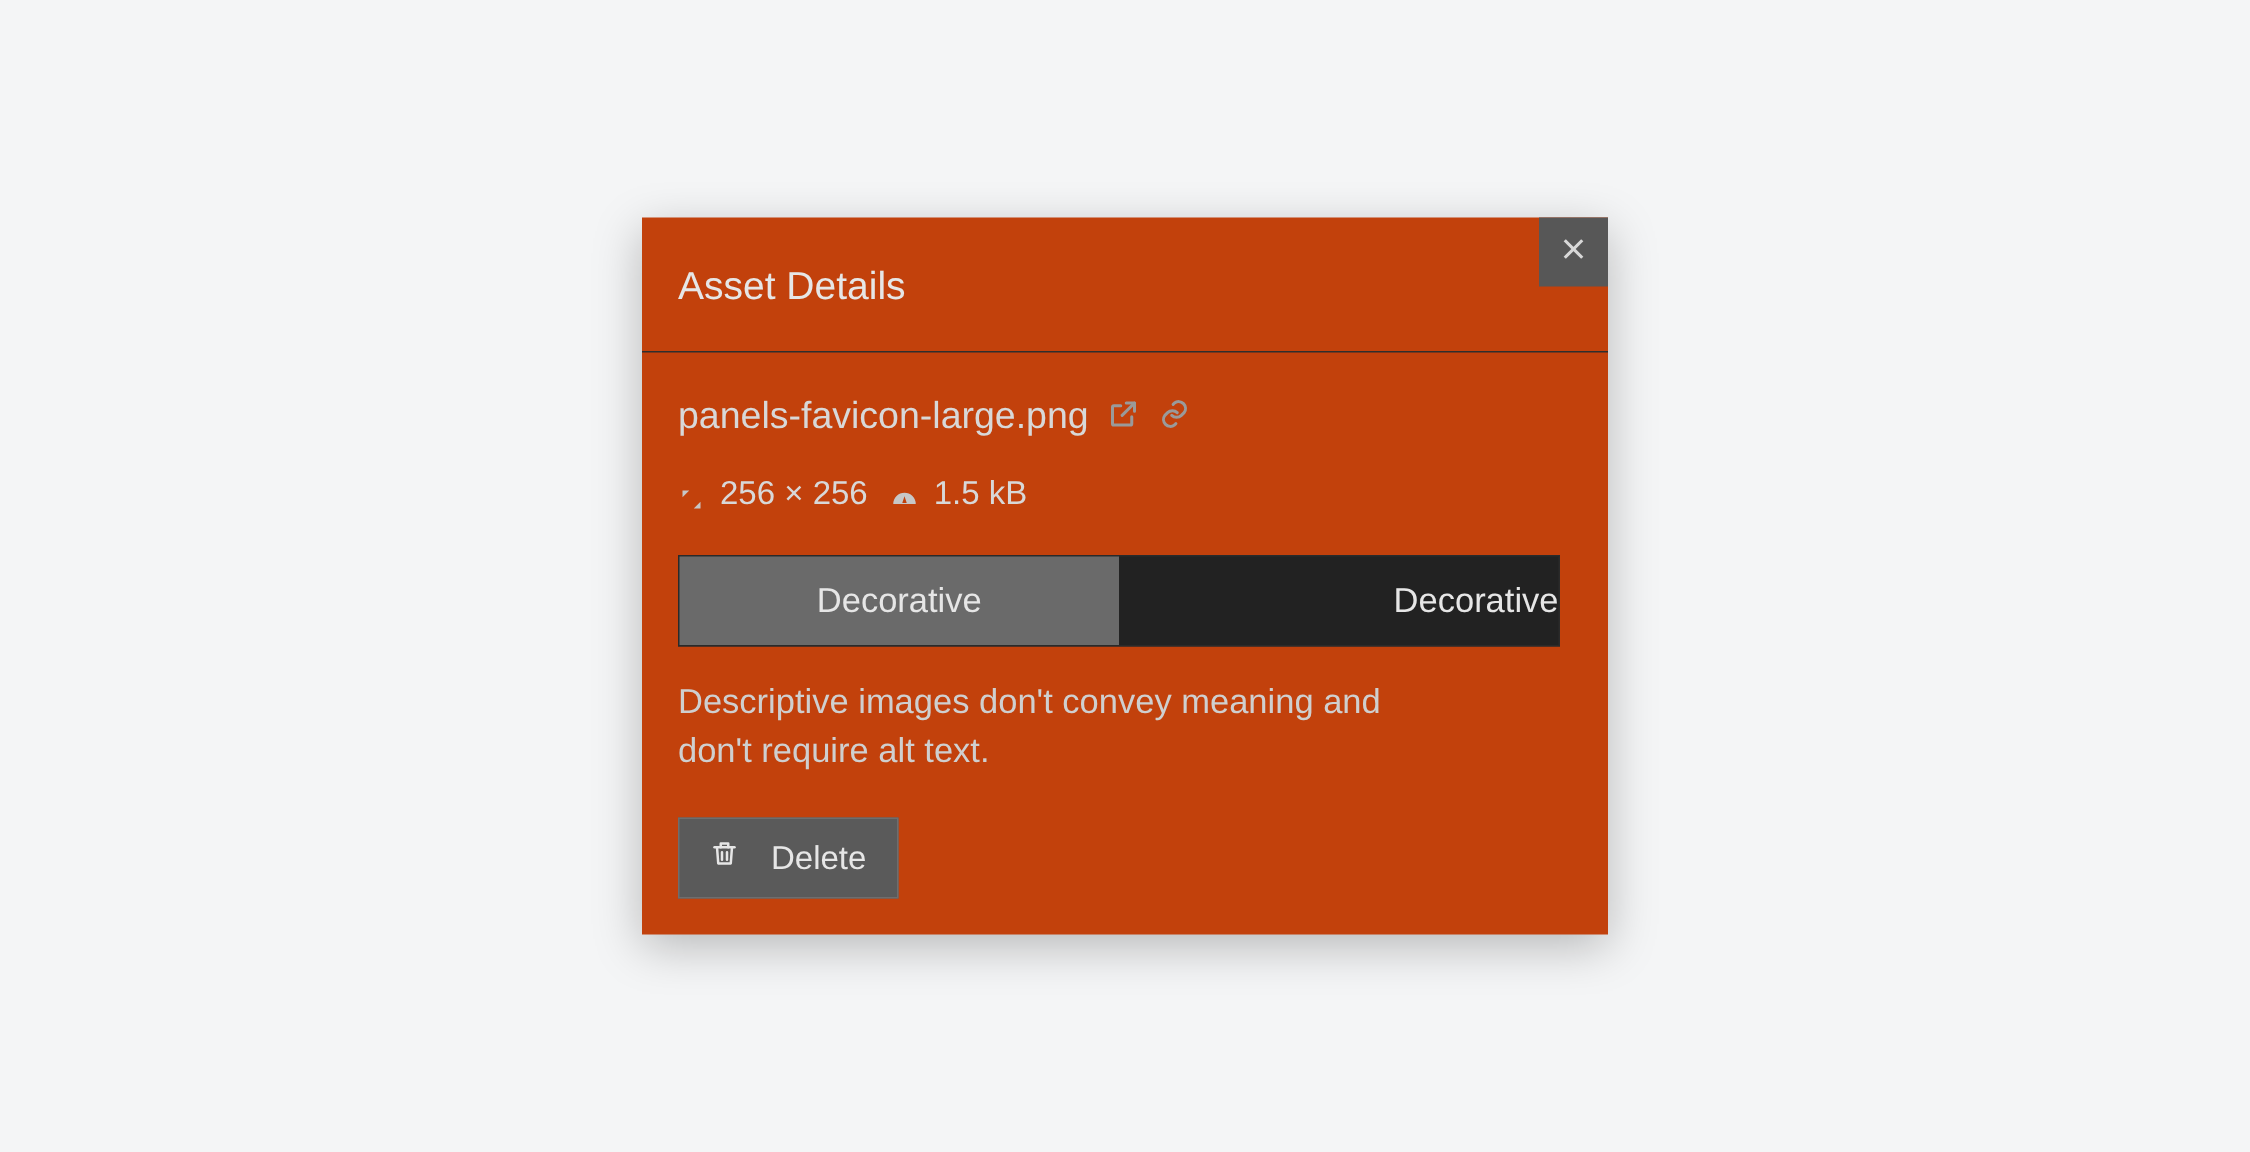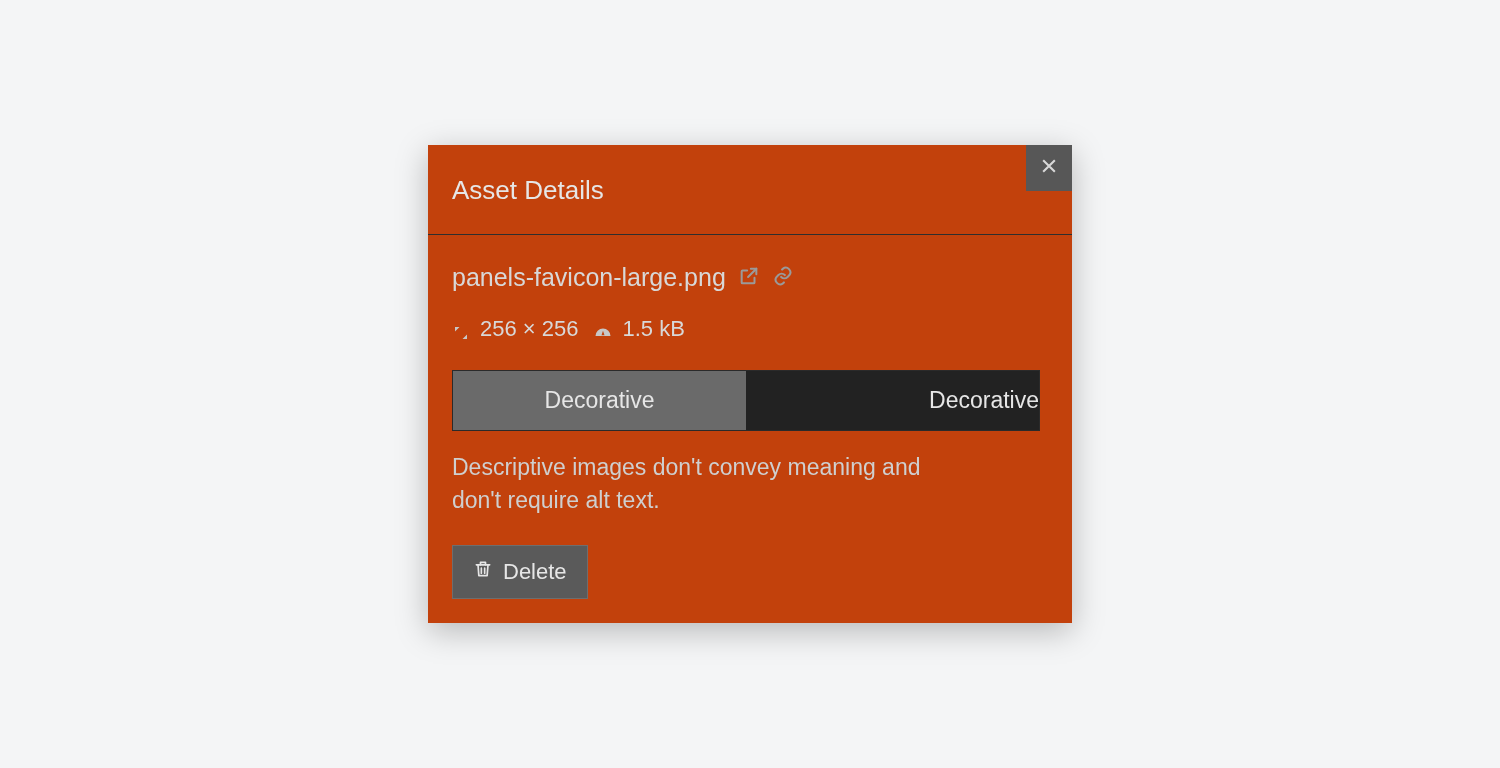--- a/index.html
+++ b/index.html
@@ -108,21 +108,21 @@
   .description {
     font-size: 23px;
     line-height: 1.45;
     color: #cfcfcf;
     margin-bottom: 28px;
     max-width: 520px;
   }
   .delete-btn {
     display: inline-flex;
     align-items: center;
-    gap: 10px;
+    gap: 21px;
     background: #5a5a5a;
     border: 1px solid #6e6e6e;
     color: #e6e6e6;
     font-size: 22px;
     padding: 12px 20px;
     cursor: pointer;
   }
   .delete-btn svg { width: 20px; height: 22px; }
 </style>
 </head>

